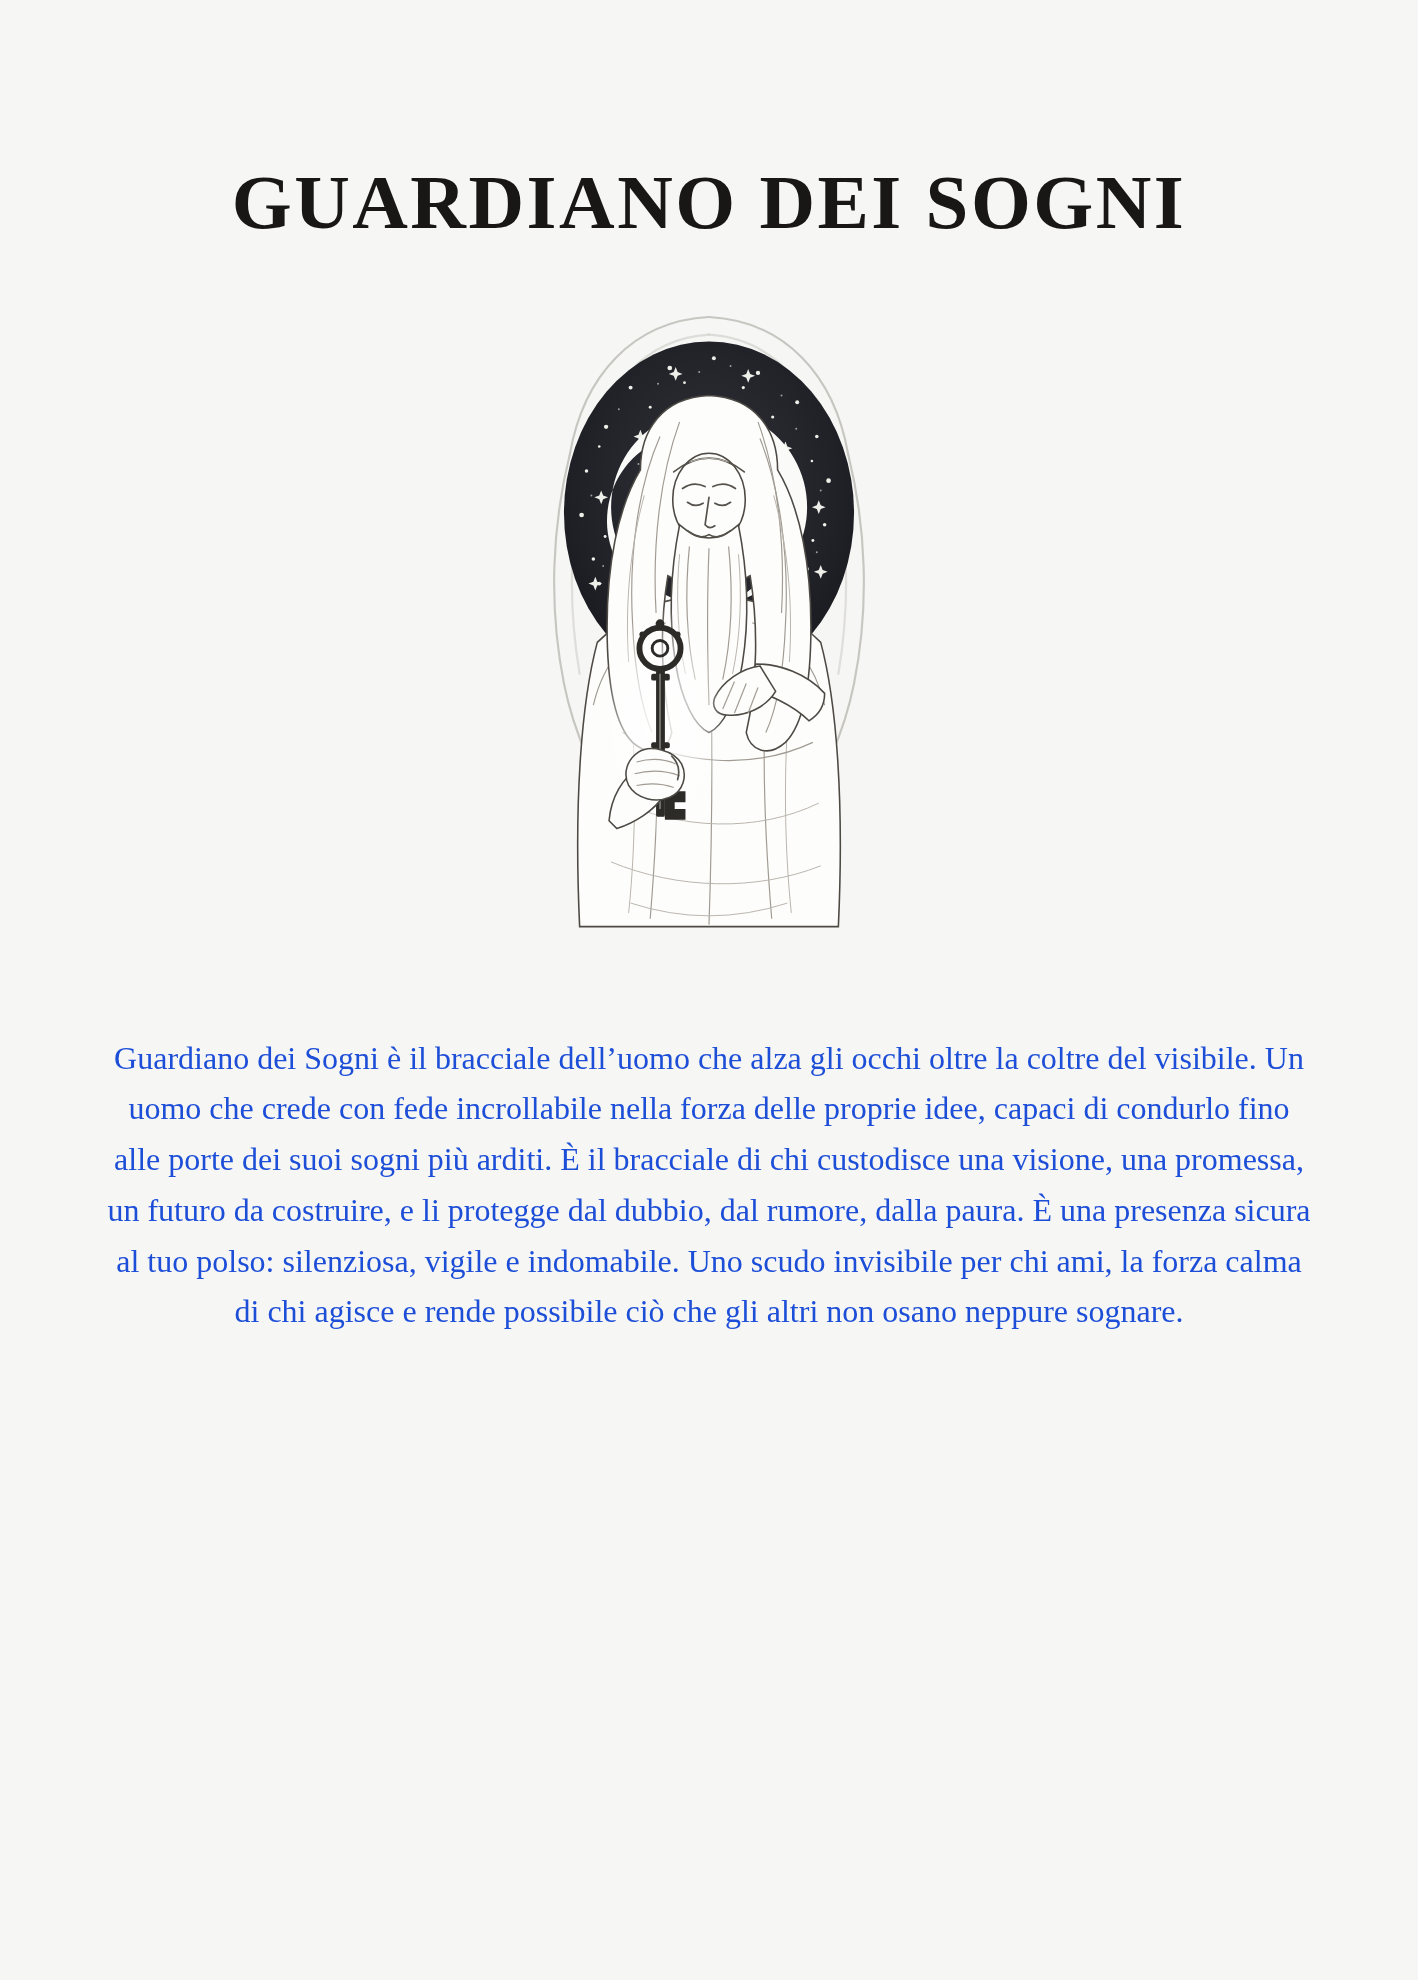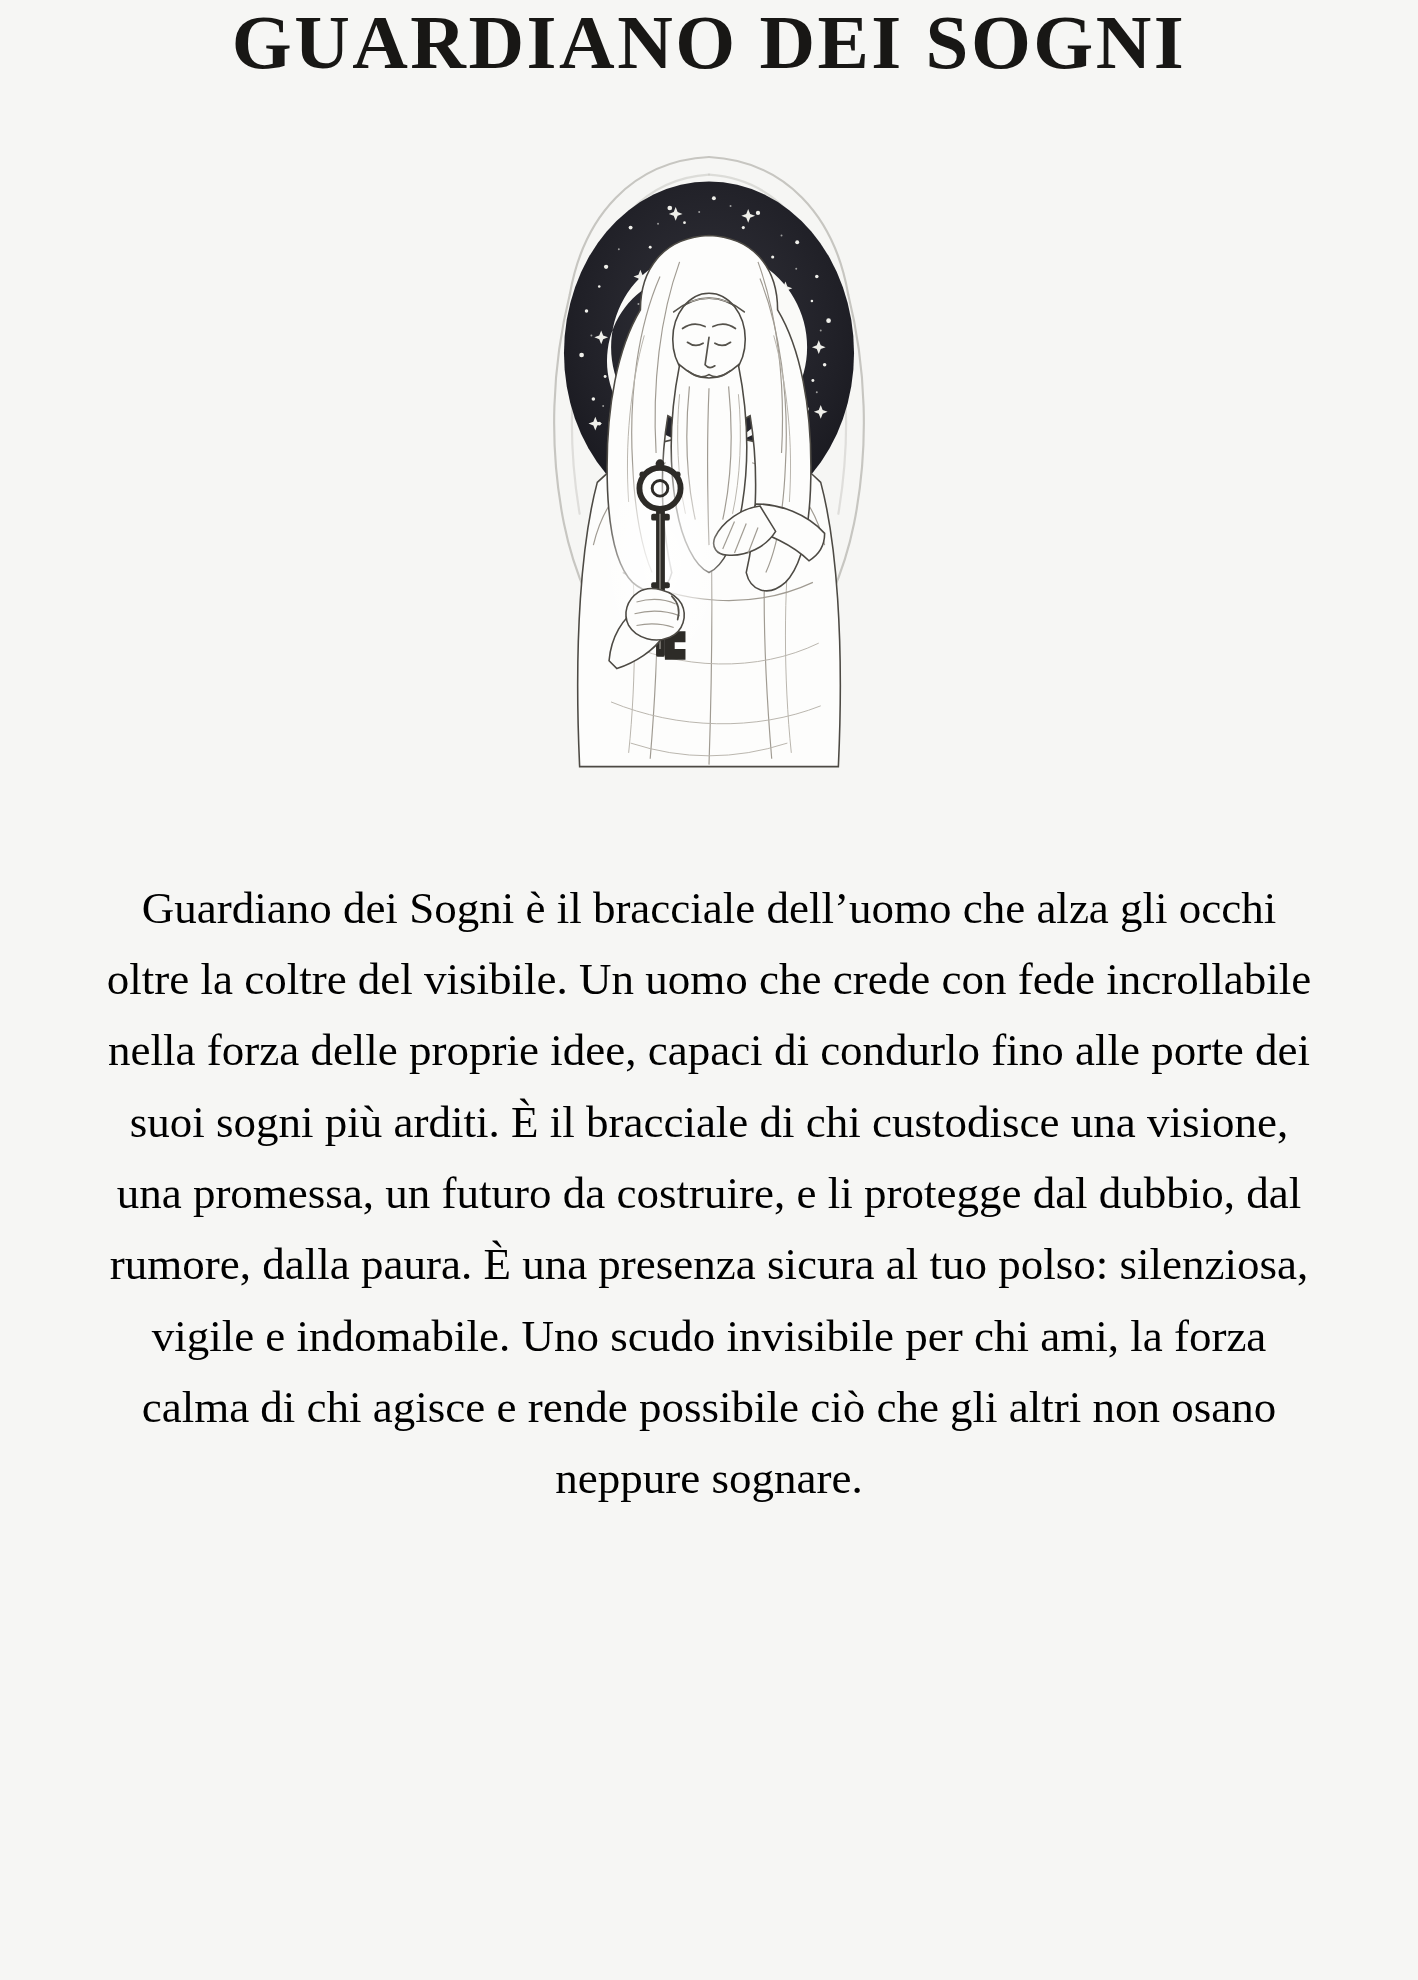--- a/index.html
+++ b/index.html
@@ -11,20 +11,21 @@
     overflow: hidden;
   }
   .page {
     position: relative;
     width: 1418px;
     height: 1980px;
     text-align: center;
   }
   .page-title {
     margin: 0;
+    padding-top: 160px;
     font-size: 77px;
     line-height: 1.1;
     font-weight: 700;
     letter-spacing: 2.5px;
     color: var(--ink, #181715);
   }
   .figure-wrap {
     width: 392px;
     height: 648px;
     margin: 44px auto 0;
@@ -35,24 +36,24 @@
     padding-top: 52px;
     font-size: 53px;
     font-weight: 700;
     letter-spacing: 0.5px;
     color: var(--ink, #181715);
   }
   .description {
     margin: 0 auto;
     padding-top: 96px;
     width: 1206px;
-    font-size: 45px;
+    font-size: 32px;
     line-height: 1.585;
     font-weight: 400;
-    color: #000000;
+    color: #1d4ed8;
     text-align: center;
   }
   
   .ol { fill: #fdfdfc; stroke: #4d4a44; stroke-width: 1.6; }
   .tx { fill: none; stroke: #a09b92; stroke-width: 1.2; }
   .tx2 { fill: none; stroke: #b8b4ac; stroke-width: 1; }
   .wisp { fill: none; stroke: #c7c6c1; stroke-width: 2.2; stroke-linecap: round; }
   .feat { fill: none; stroke: #55524b; stroke-width: 1.7; stroke-linecap: round; }
   .key { fill: #2d2b27; }
 </style>

